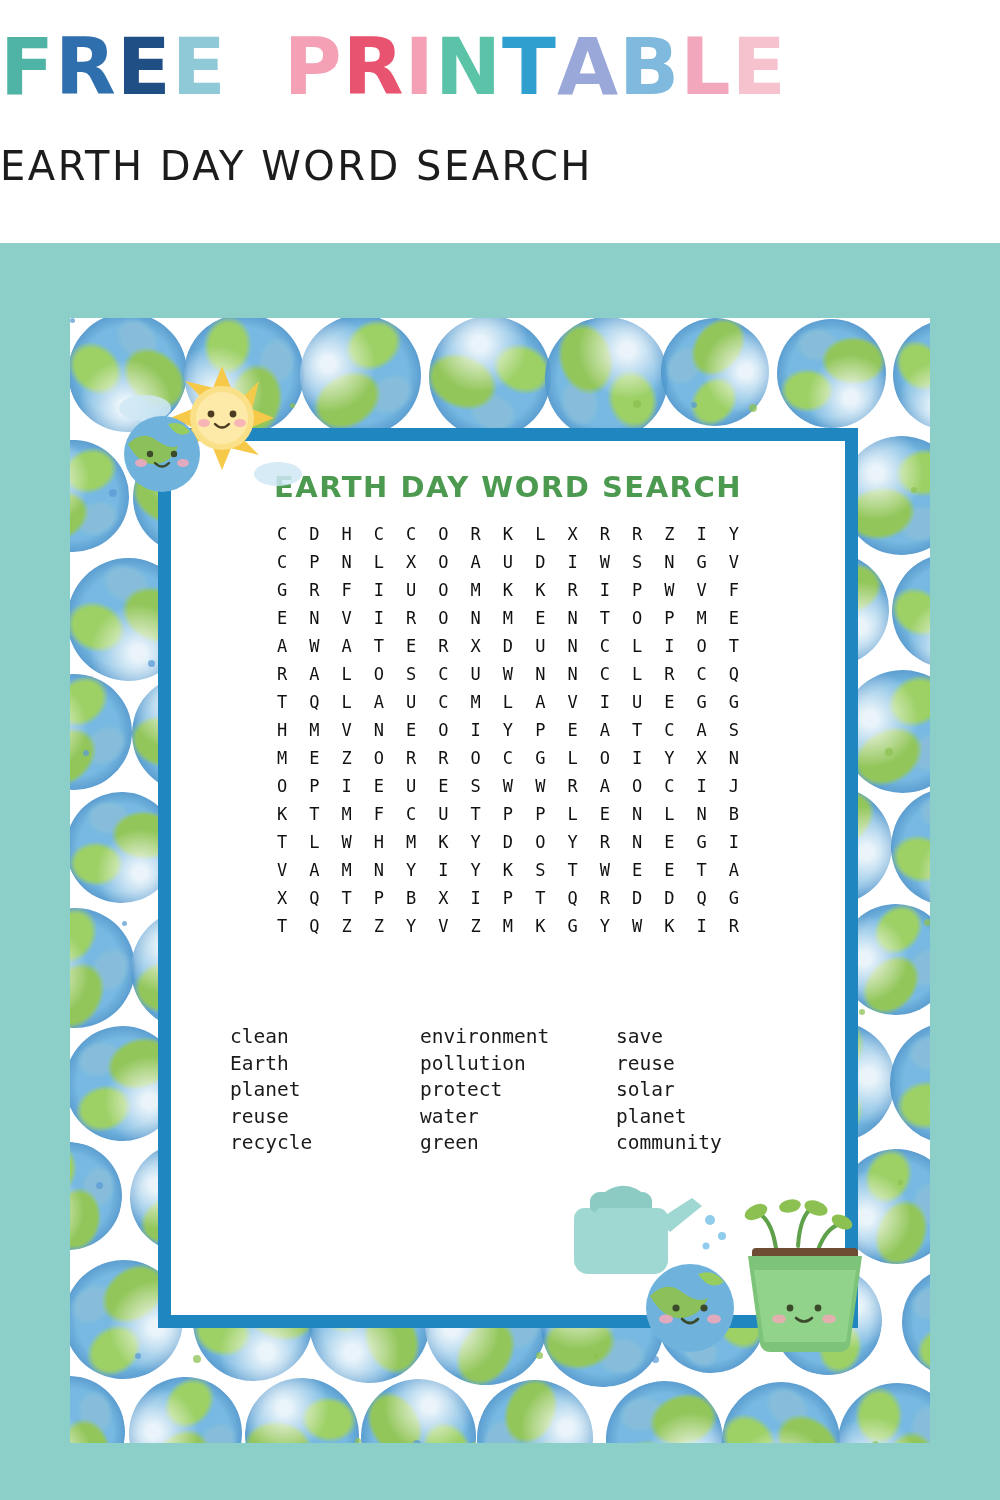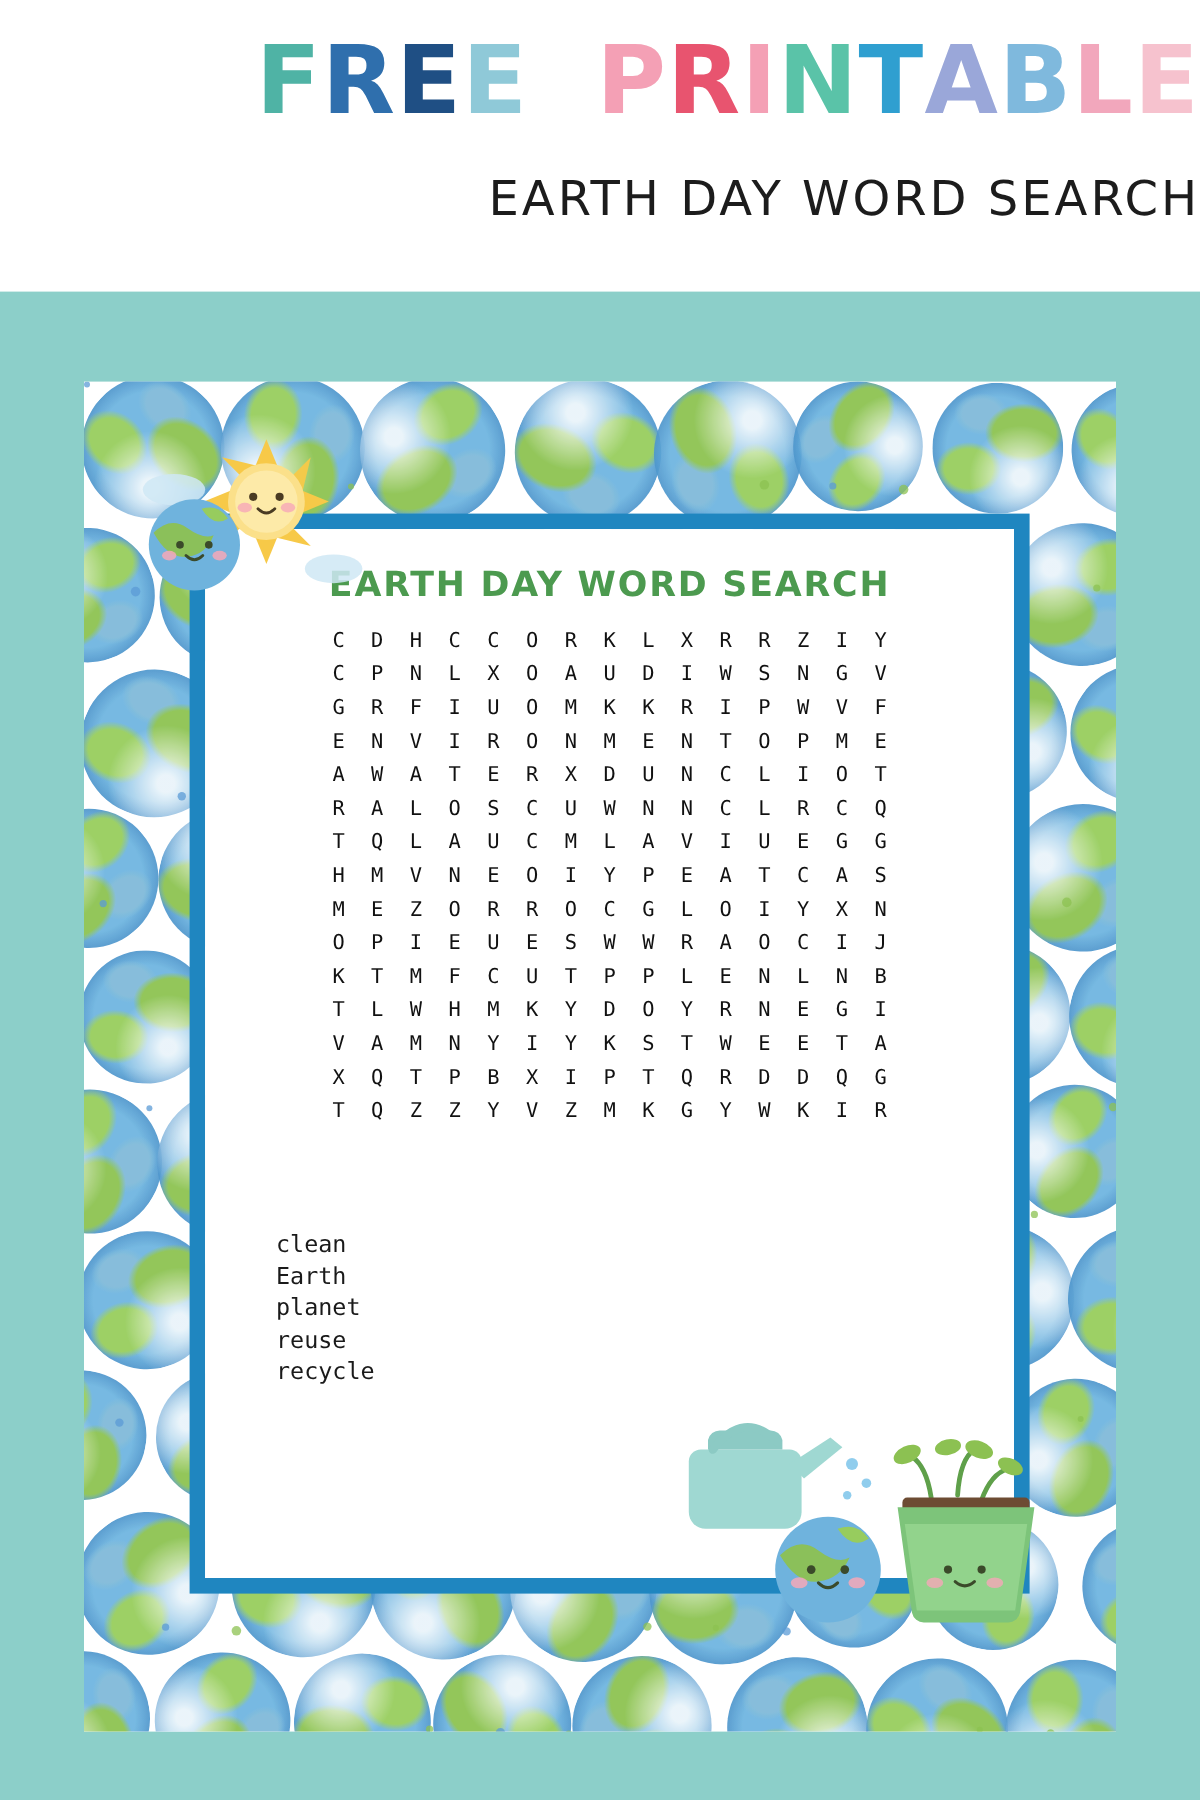--- a/index.html
+++ b/index.html
@@ -14,21 +14,21 @@
     width: 1000px; height: 1500px;
     background: #ffffff;
   }
 
   
   .header {
     position: absolute; left: 0; top: 0;
     width: 1000px; height: 243px;
     background: #ffffff;
     display: flex; flex-direction: column;
-    align-items: flex-end; justify-content: flex-start;
+    align-items: flex-start; justify-content: flex-start;
     padding-top: 28px;
   }
   .title-free {
     font-family: "DejaVu Sans", sans-serif;
     font-weight: bold;
     font-size: 79px;
     letter-spacing: 1px;
     line-height: 1;
     white-space: nowrap;
     -webkit-text-stroke: 0px;
@@ -541,20 +541,34 @@
       </div>
 
     <div class="wordlist" id="wordlist">
         <div class="wordcol">
           <div>clean</div>
           <div>Earth</div>
           <div>planet</div>
           <div>reuse</div>
           <div>recycle</div>
         </div>
+        <div class="wordcol">
+          <div>environment</div>
+          <div>pollution</div>
+          <div>protect</div>
+          <div>water</div>
+          <div>green</div>
+        </div>
+        <div class="wordcol">
+          <div>save</div>
+          <div>reuse</div>
+          <div>solar</div>
+          <div>planet</div>
+          <div>community</div>
+        </div>
       </div>
 
     <svg class="sun-deco" viewBox="0 0 215 190">
       <g>
         <ellipse cx="45" cy="62" rx="26" ry="13" fill="#cfe8f5" opacity=".85"></ellipse>
         <ellipse cx="178" cy="128" rx="24" ry="12" fill="#cfe8f5" opacity=".85"></ellipse>
       </g>
       <g transform="translate(122,72)">
         <g fill="#f7c948">
           <polygon points="0,-52 9,-30 -9,-30"></polygon>

